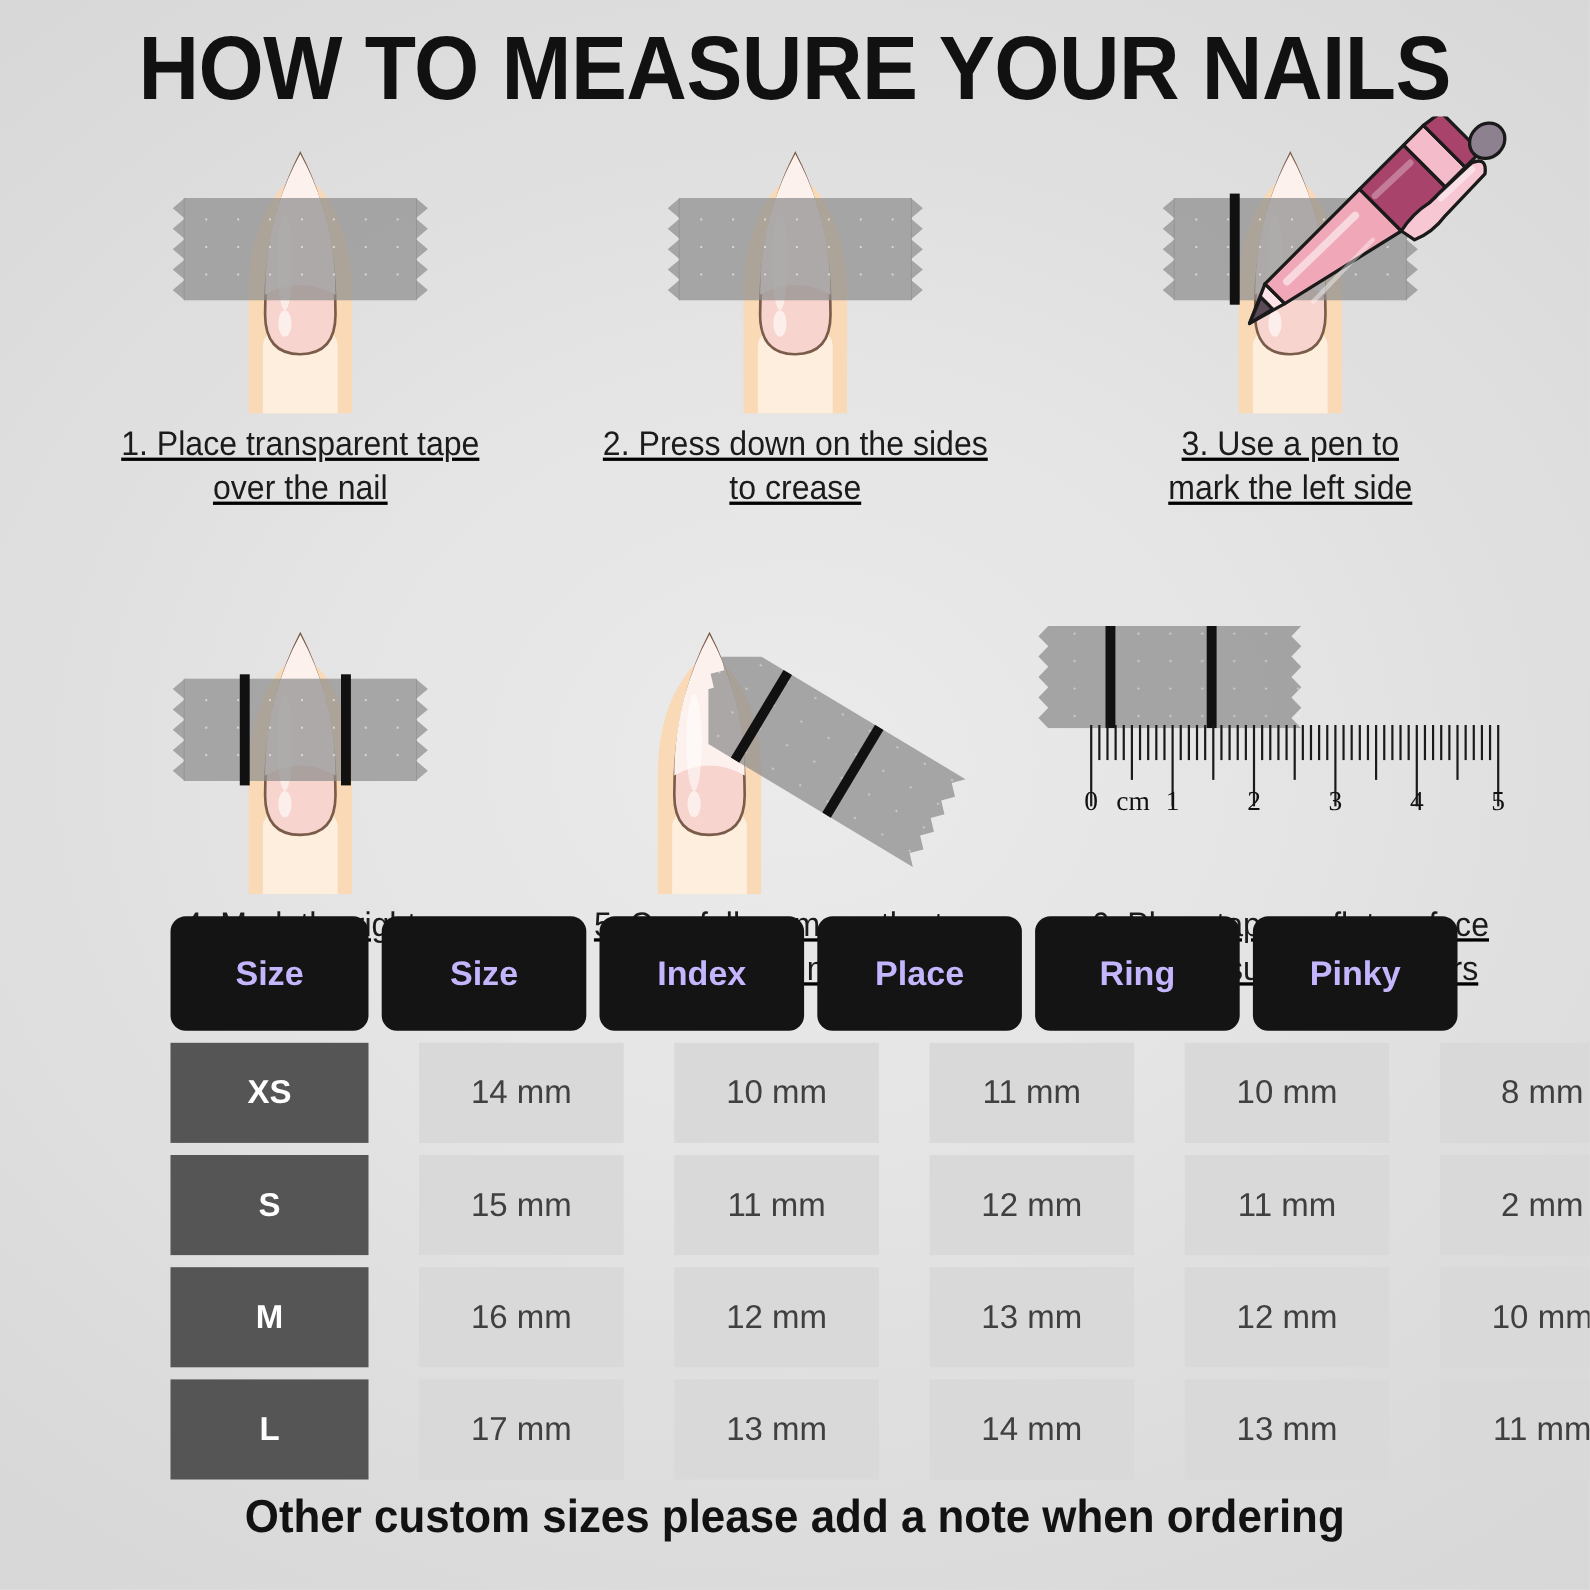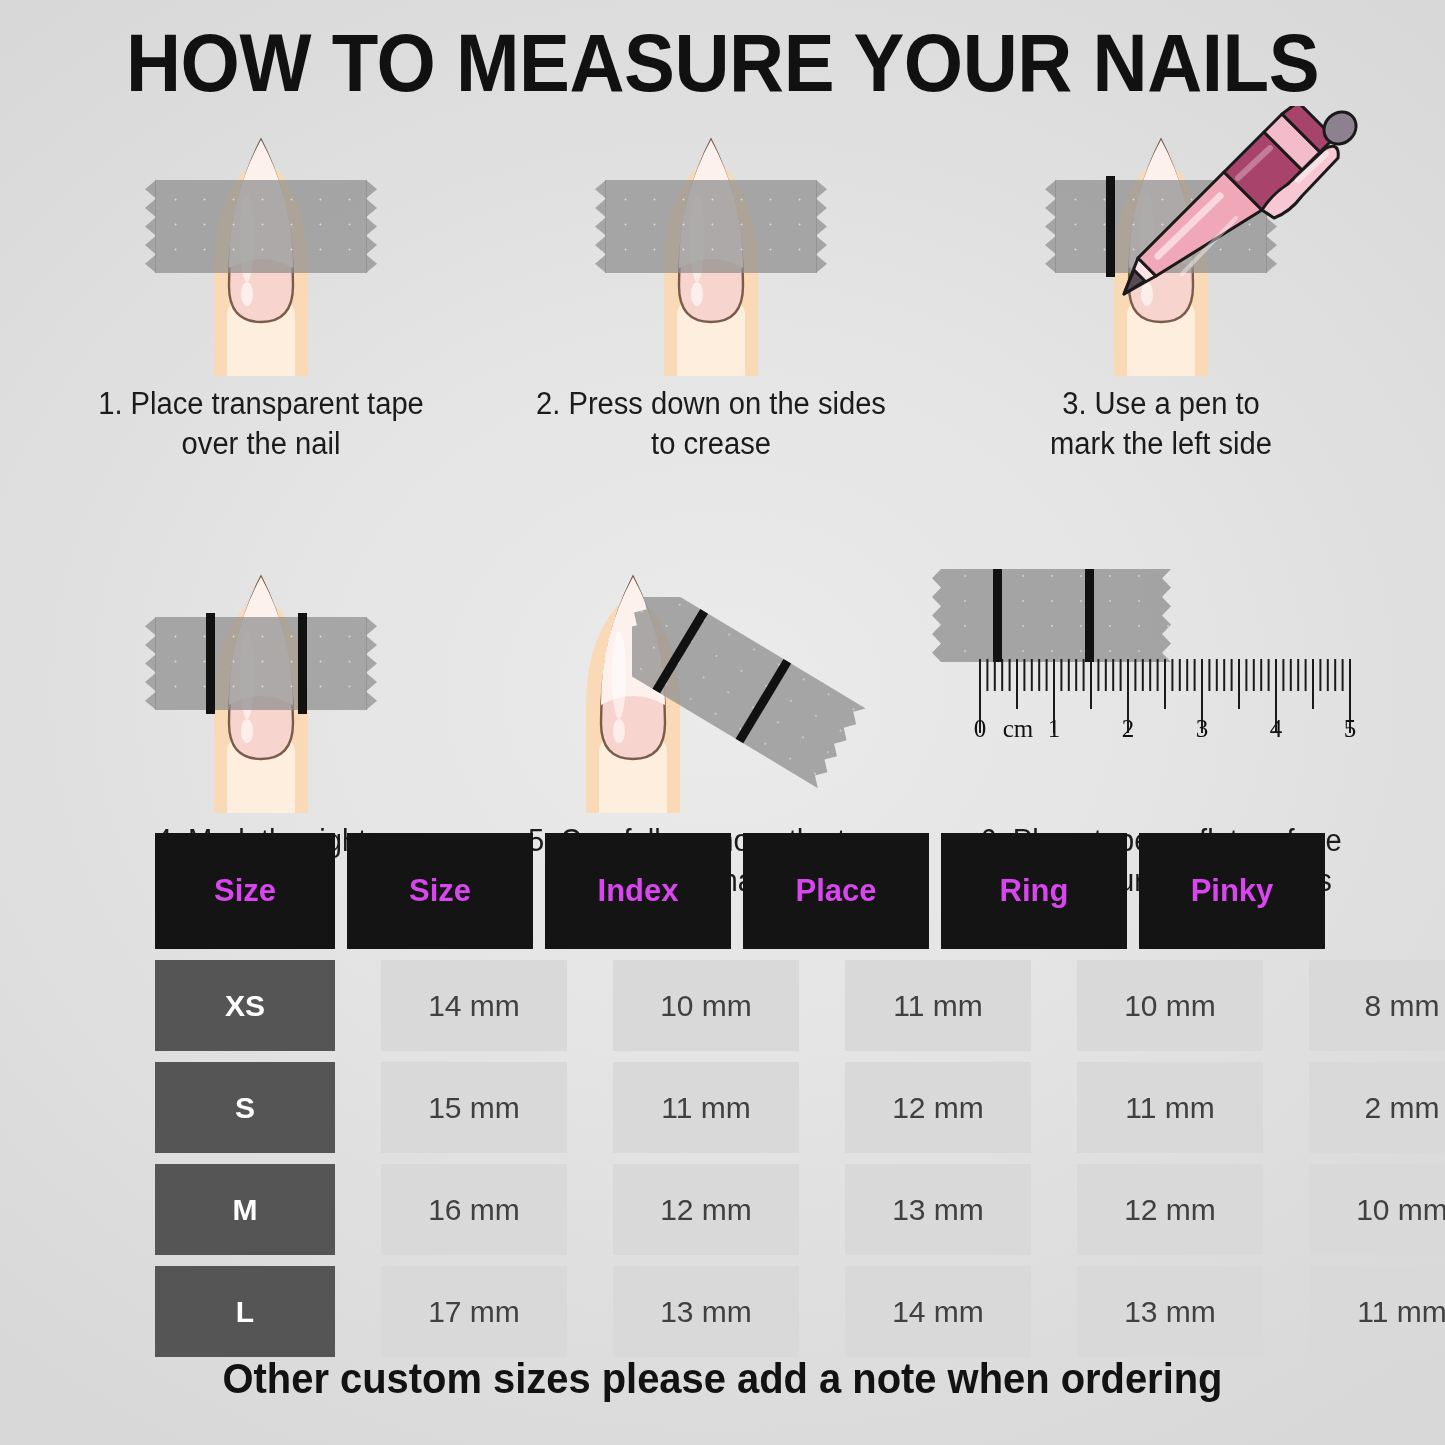--- a/index.html
+++ b/index.html
@@ -22,21 +22,21 @@
     font-size:82px;line-height:1;
     font-weight:bold;
     letter-spacing:-0.5px;
     color:#111;
     transform:scaleX(0.93);
     white-space:nowrap;
   }
 
   
   .steps{
-    position:absolute;left:36px;top:118px;width:1350px;
+    position:absolute;left:48px;top:118px;width:1350px;text-decoration:underline;
   }
   .row{display:flex;}
   .step{width:450px;box-sizing:border-box;position:relative;}
   .art{position:relative;height:258px;}
   .cap{
     text-align:center;
     font-size:31px;line-height:1.28;
     color:#1b1b1b;
     margin-top:8px;
     transform:scaleX(0.94);
@@ -93,21 +93,21 @@
     height:91px;
     display:flex;align-items:center;justify-content:center;
     box-sizing:border-box;
     font-size:30px;color:#404040;
     background:#d9d9d9;
     margin-right:12px;
   }
   .cell:last-child{margin-right:12px;}
   .c-size{width:180px;flex:0 0 180px;}
   .c-dat{width:186px;flex:0 0 186px;}
-  .hrow .cell{background:#141414;color:#d946ef;font-weight:bold;font-size:31px;height:116px;}
+  .hrow .cell{background:#141414;color:#c4b5fd;font-weight:bold;font-size:31px;height:104px;border-radius:14px;}
   .sizecell{background:#555555;color:#ffffff;font-weight:bold;font-size:30px;}
 
   .footer{
     position:absolute;left:0;right:0;top:1355px;
     text-align:center;
     font-size:42px;font-weight:bold;color:#121212;
     transform:scaleX(0.95);
     white-space:nowrap;
   }
 </style>

